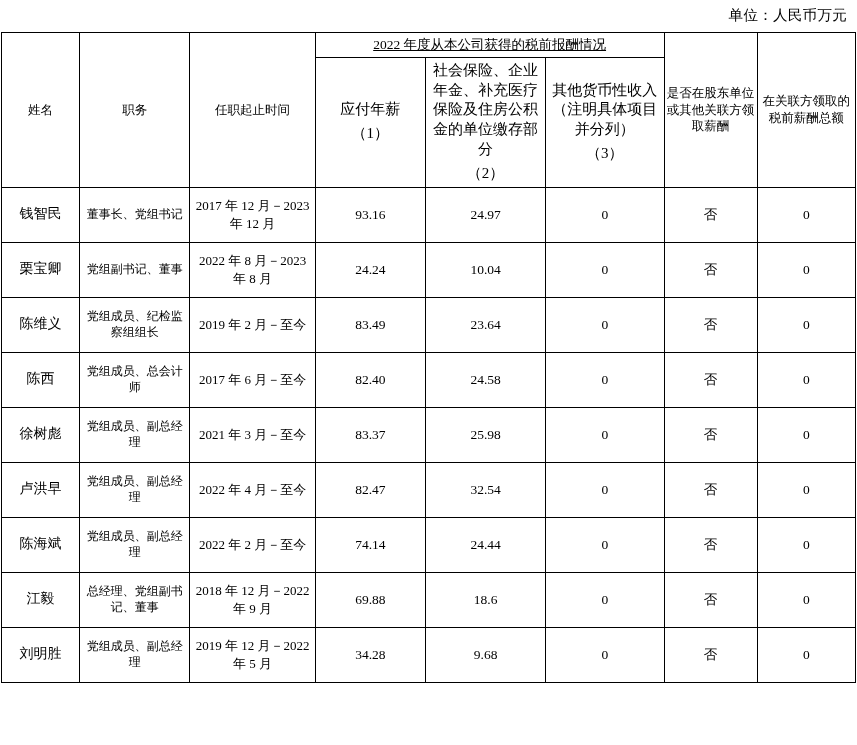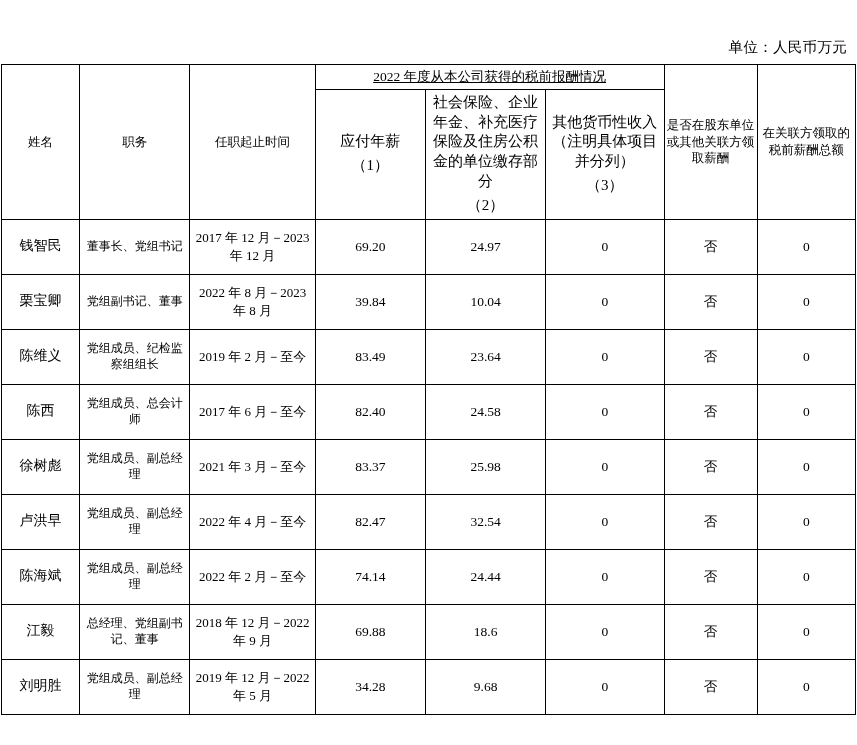--- a/index.html
+++ b/index.html
@@ -19,21 +19,20 @@
     width: 857px;
     height: 745px;
     box-sizing: border-box;
     position: relative;
   }
   .unit-line {
     text-align: right;
     font-size: 14.5px;
     padding: 6px 10px 7px 0;
     letter-spacing: 0.3px;
-    margin-top: 32px;
   }
   table.comp {
     border-collapse: collapse;
     table-layout: fixed;
     width: 855px;
     margin: 0 1px;
     font-size: 13.5px;
   }
   table.comp td, table.comp th {
     border: 1px solid #000000;
@@ -119,31 +118,31 @@
           <span>其他货币性收入（注明具体项目并分列）</span>
           <span class="num">（3）</span>
         </td>
       </tr>
     </thead>
     <tbody id="table-body">
         <tr class="row-body">
           <td class="cell-name">钱智民</td>
           <td class="cell-post">董事长、党组书记</td>
           <td class="cell-term">2017 年 12 月－2023 年 12 月</td>
-          <td class="cell-num">69.20</td>
+          <td class="cell-num">93.16</td>
           <td class="cell-num">24.97</td>
           <td class="cell-num">0</td>
           <td class="cell-num">否</td>
           <td class="cell-num">0</td>
         </tr>
         <tr class="row-body">
           <td class="cell-name">栗宝卿</td>
           <td class="cell-post">党组副书记、董事</td>
           <td class="cell-term">2022 年 8 月－2023 年 8 月</td>
-          <td class="cell-num">39.84</td>
+          <td class="cell-num">24.24</td>
           <td class="cell-num">10.04</td>
           <td class="cell-num">0</td>
           <td class="cell-num">否</td>
           <td class="cell-num">0</td>
         </tr>
         <tr class="row-body">
           <td class="cell-name">陈维义</td>
           <td class="cell-post">党组成员、纪检监察组组长</td>
           <td class="cell-term">2019 年 2 月－至今</td>
           <td class="cell-num">83.49</td>

